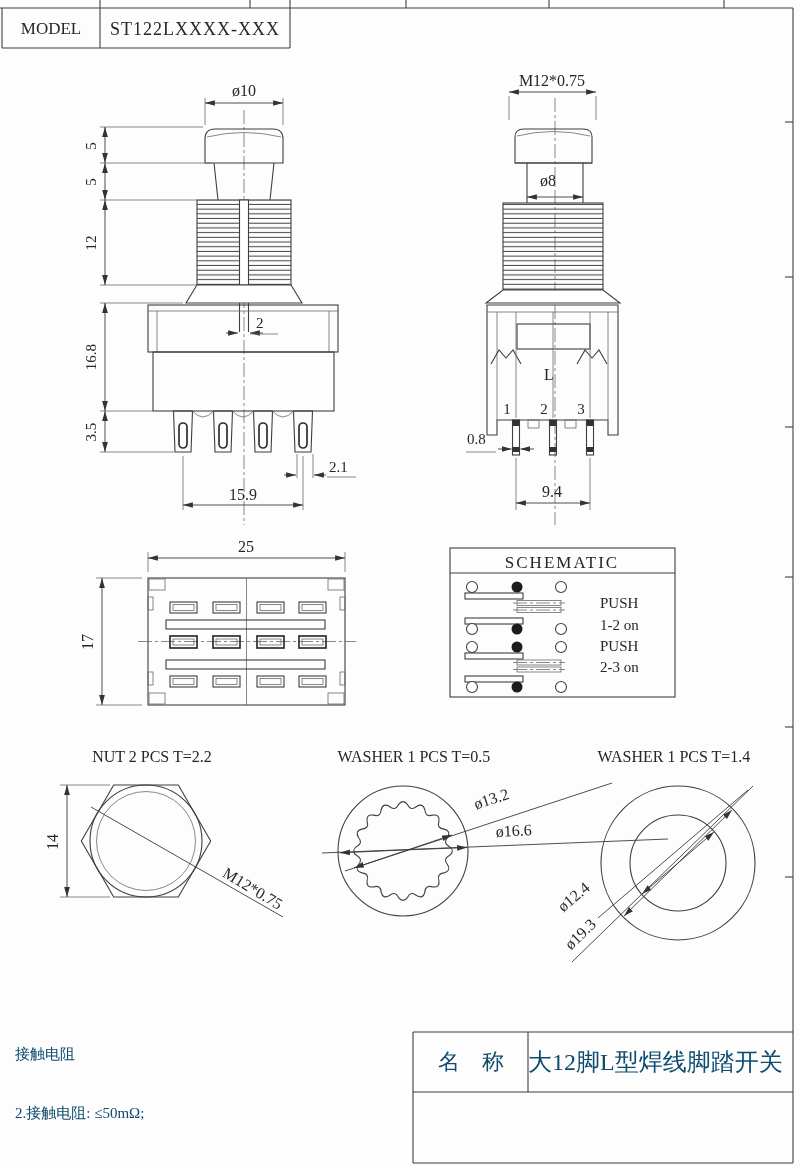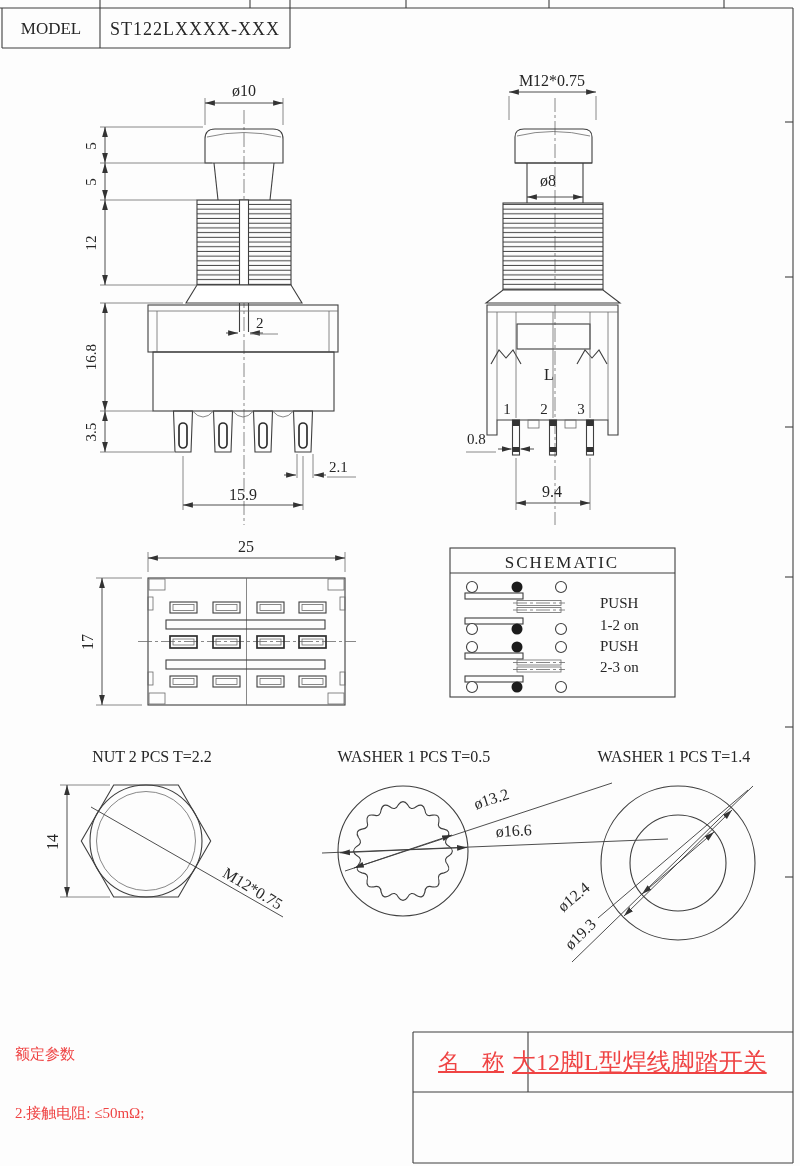--- a/index.html
+++ b/index.html
@@ -1,30 +1,30 @@
 <!DOCTYPE html>
 <html><head>
 <meta charset="utf-8">
 <style>
   html,body{margin:0;padding:0;background:#fff;}
   #sheet{position:relative;width:800px;height:1166px;background:#fdfdfd;overflow:hidden;
-         font-family:"Liberation Serif","DejaVu Serif",serif;color:#ef4444;}
+         font-family:"Liberation Serif","DejaVu Serif",serif;color:#0c4a6e;}
   svg{position:absolute;left:0;top:0;}
   svg text{fill:#262626;font-family:"Liberation Serif","DejaVu Serif",serif;}
   .ln{stroke:#3f3f3f;stroke-width:1.1;fill:none;}
   .lnf{stroke:#3f3f3f;stroke-width:1.1;fill:#fff;}
   .ln2{stroke:#2e2e2e;stroke-width:1.7;fill:none;}
   .thin{stroke:#6a6a6a;stroke-width:0.8;fill:none;}
   .cl{stroke:#6a6a6a;stroke-width:0.8;fill:none;stroke-dasharray:14 3 3 3;}
   .dim{stroke:#3a3a3a;stroke-width:0.9;fill:none;}
   .t15{font-size:15px}.t16{font-size:16px}.t17{font-size:17px}.t18{font-size:18px}
   .specs{position:absolute;left:15px;top:1006px;font-size:15px;line-height:19.6px;white-space:pre;}
-  .tb-cell{position:absolute;display:flex;align-items:center;justify-content:center;overflow:hidden;text-decoration:underline;}
+  .tb-cell{position:absolute;display:flex;align-items:center;justify-content:center;overflow:hidden;}
   .tb-label{left:414px;top:1033px;width:114px;height:58px;font-size:22px;}
-  .tb-value{left:512px;top:1033px;width:262px;height:58px;font-size:24px;justify-content:flex-start;white-space:nowrap;}
+  .tb-value{left:528px;top:1033px;width:262px;height:58px;font-size:24px;justify-content:flex-start;white-space:nowrap;}
 </style>
 </head>
 <body>
 
 <div id="sheet">
 
 <svg width="800" height="1166" viewBox="0 0 800 1166">
   <defs>
     <marker id="ar" viewBox="0 0 10 7" refX="10" refY="3.5" markerWidth="11" markerHeight="8" orient="auto-start-reverse">
           <path d="M0,0.6 L10,3.5 L0,6.4 Z" fill="#333"></path>
@@ -318,21 +318,21 @@
   <g>
     <line class="ln" x1="413" y1="1032" x2="793" y2="1032"></line>
     <line class="ln" x1="413" y1="1032" x2="413" y2="1163"></line>
     <line class="ln" x1="528" y1="1032" x2="528" y2="1092"></line>
     <line class="ln" x1="413" y1="1092" x2="793" y2="1092"></line>
     <line class="ln" x1="413" y1="1163" x2="793" y2="1163"></line>
   </g>
 </svg>
 
 <div class="specs">
-  <div>额定参数</div>
+  <div>接触电阻</div>
   <div>2.接触电阻: ≤50mΩ;</div>
   
   
   
   
 </div>
 
 <div class="tb-cell tb-label">名　称</div>
 <div class="tb-cell tb-value">大12脚L型焊线脚踏开关</div>
 

